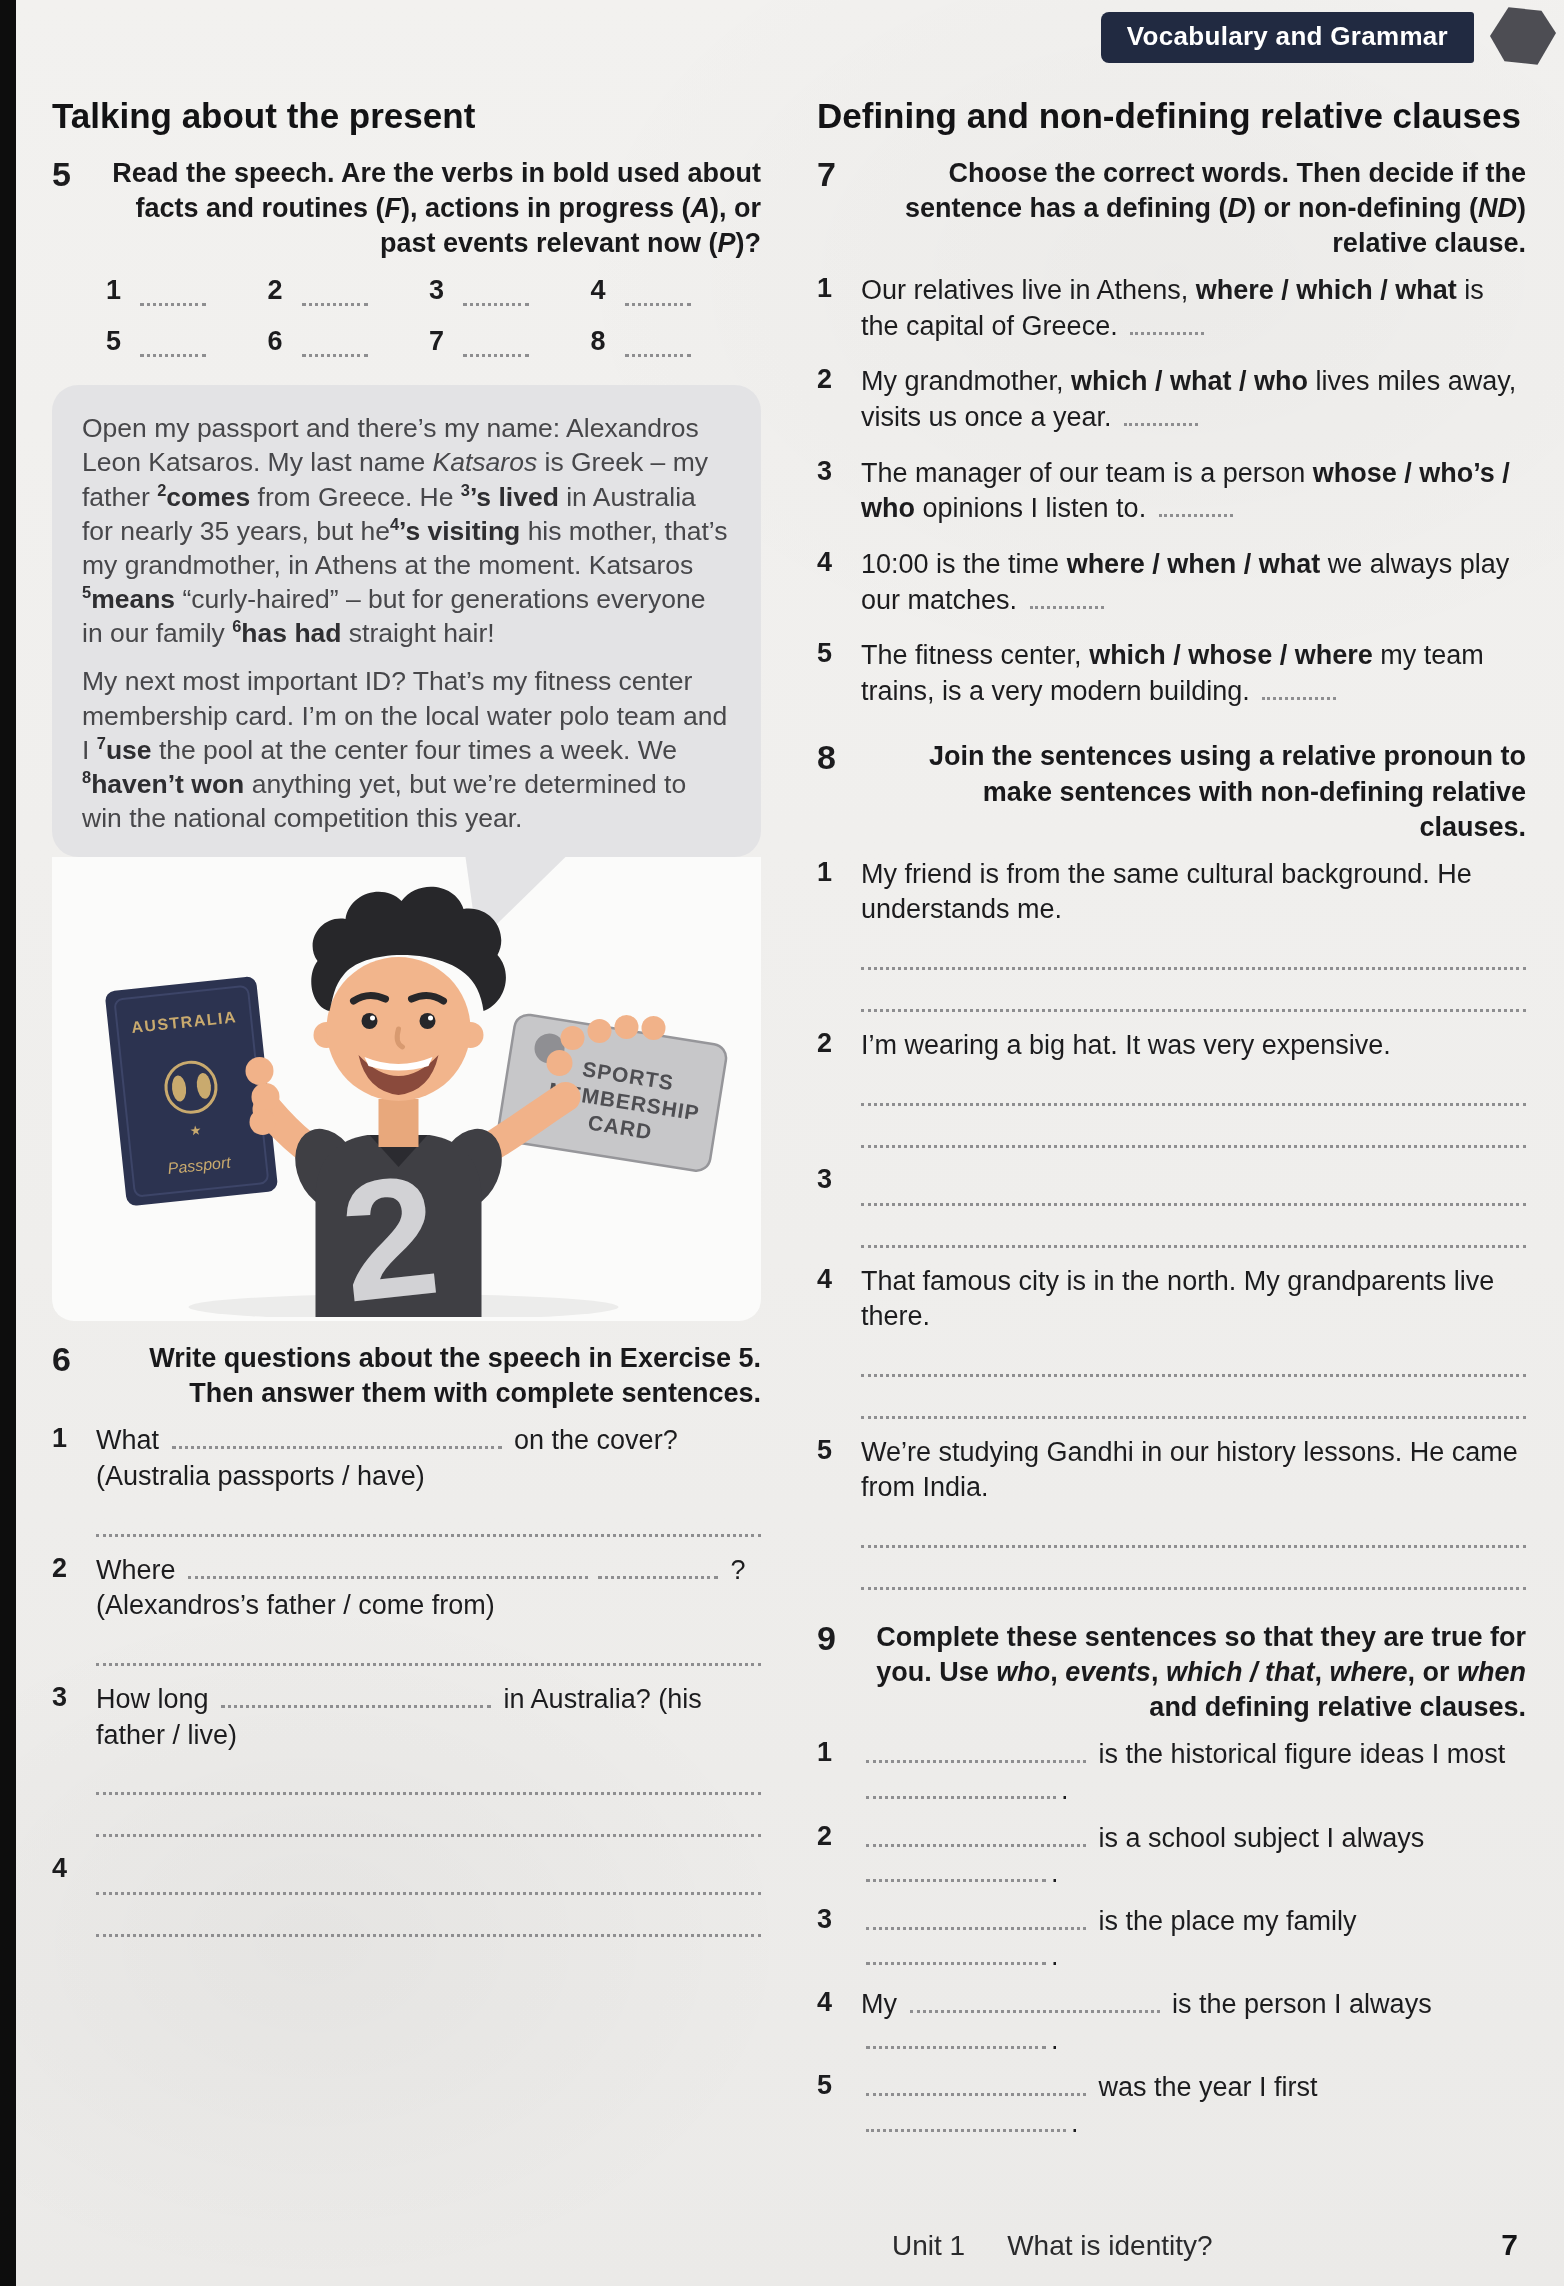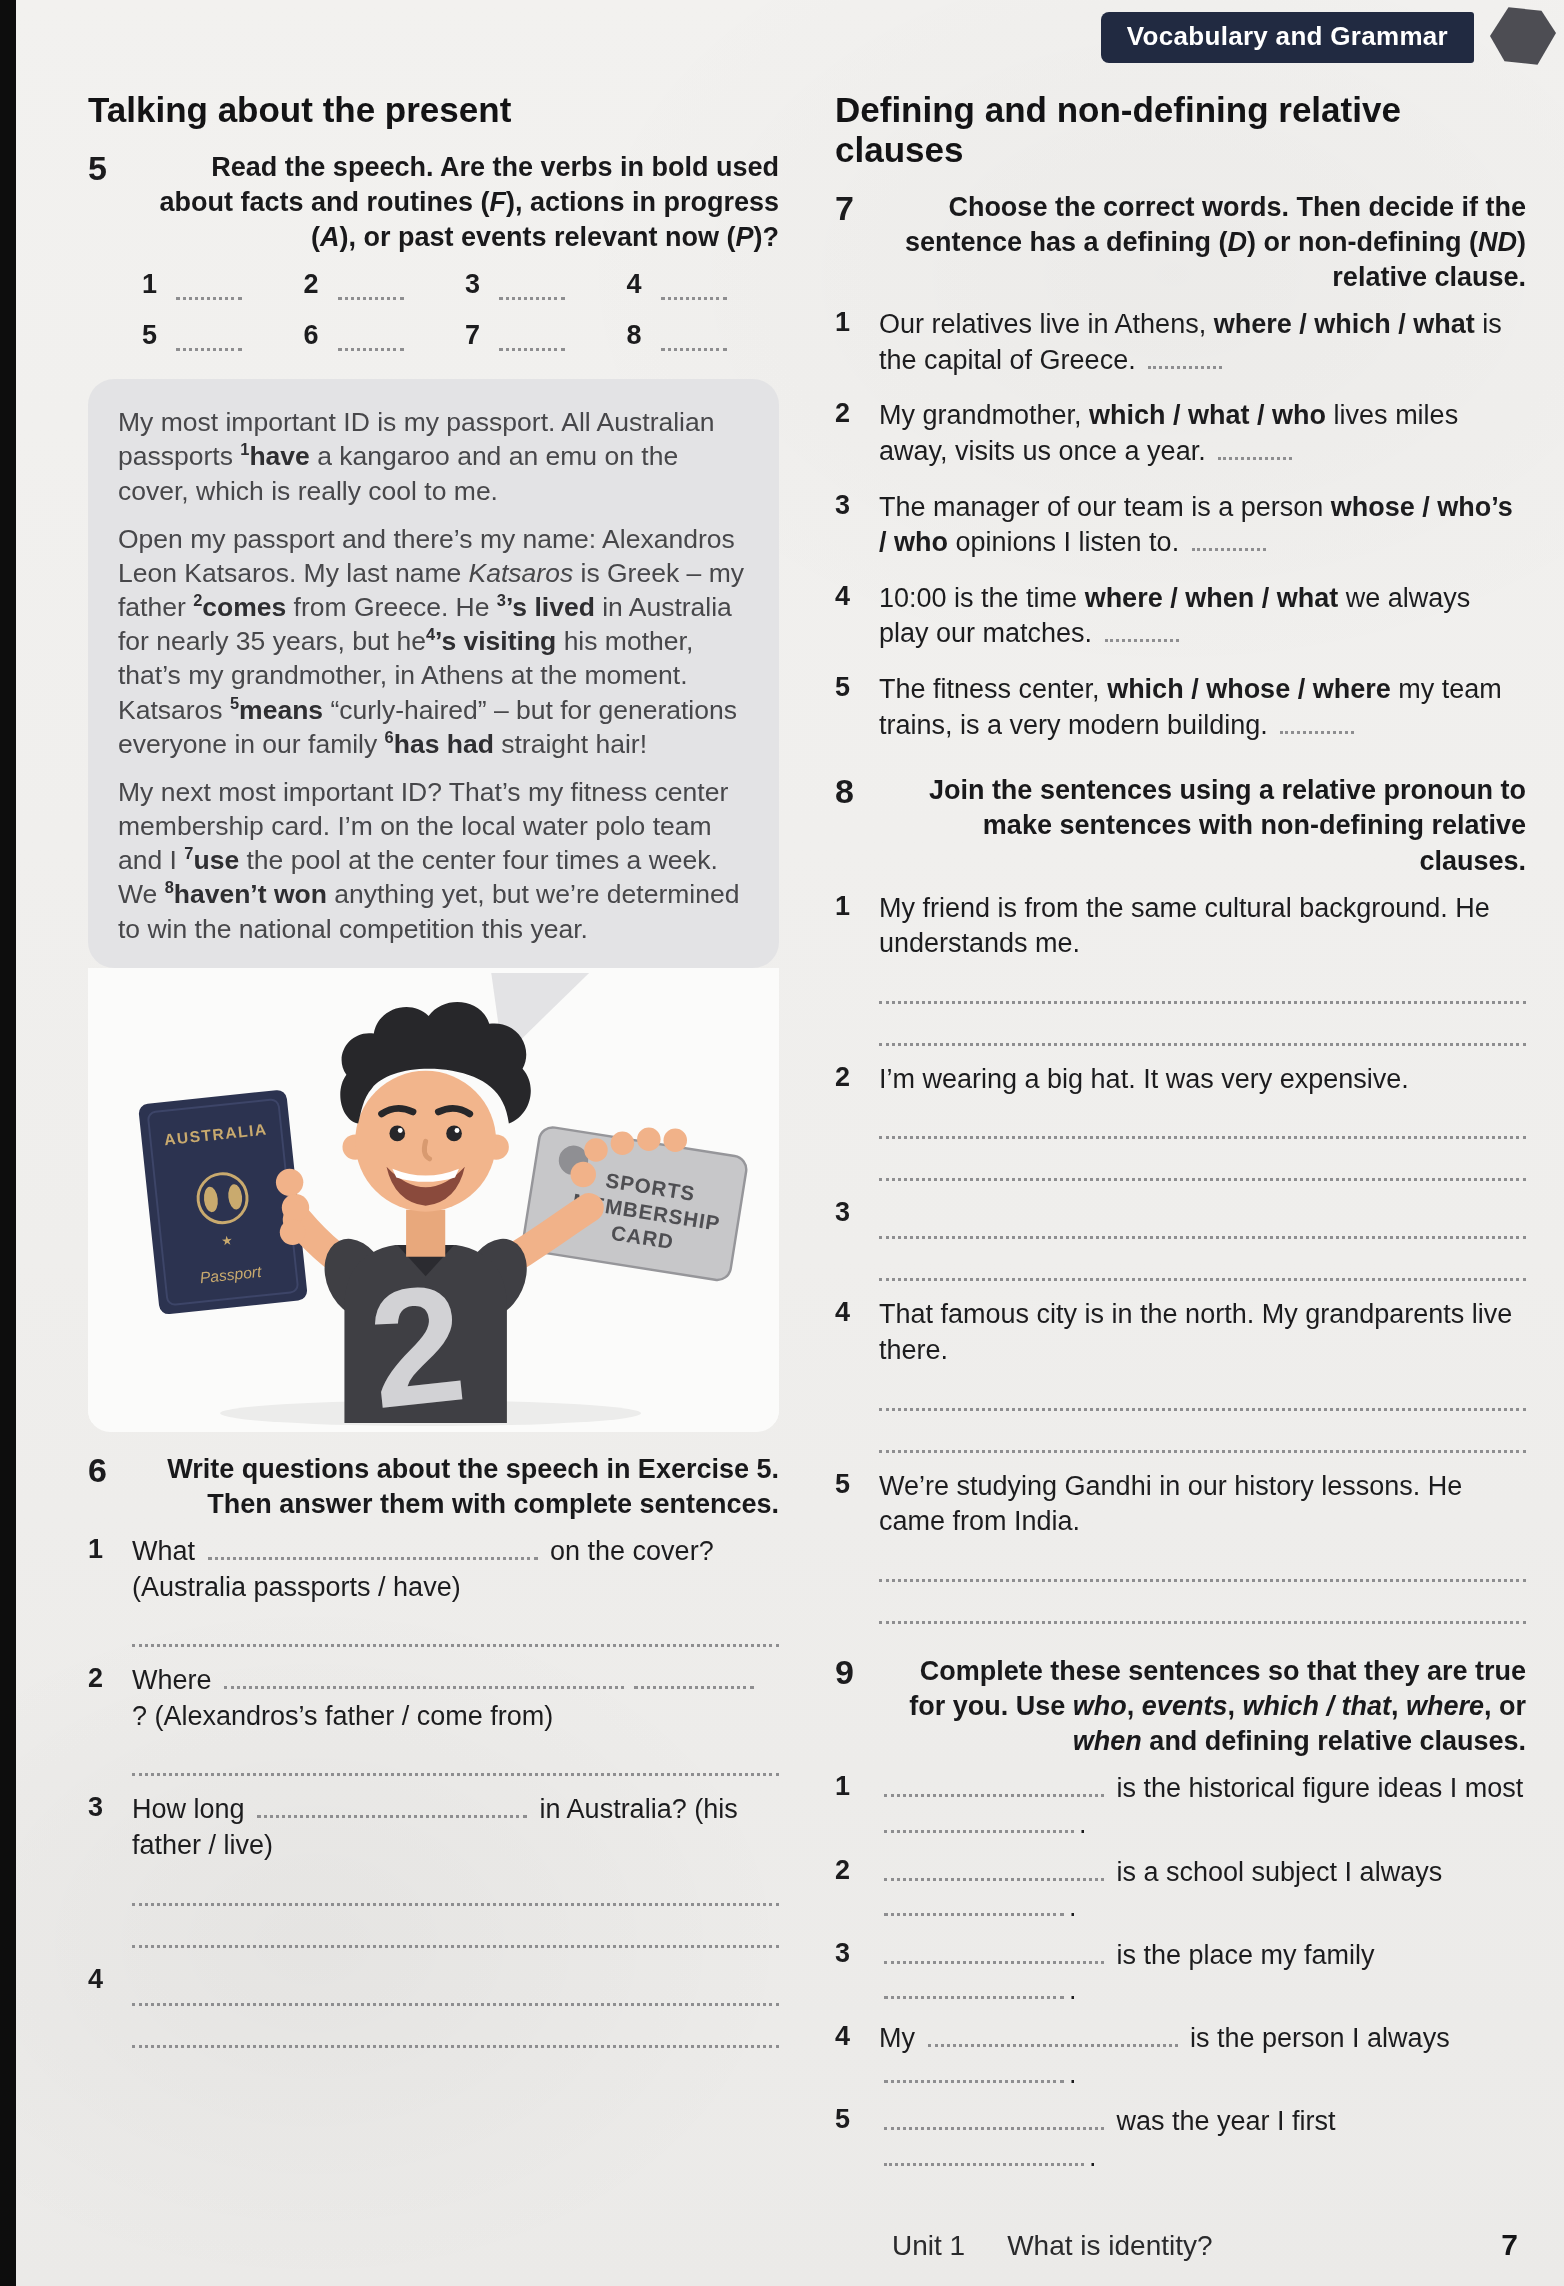--- a/index.html
+++ b/index.html
@@ -10,21 +10,21 @@
       radial-gradient(900px 600px at 75% 12%, rgba(0,0,0,0.025), transparent 70%),
       radial-gradient(700px 500px at 20% 85%, rgba(0,0,0,0.03), transparent 70%),
       linear-gradient(180deg,#f2f1ef 0%,#efeeec 55%,#ebeae8 100%);
     text-decoration: underline;
   }
   .edge-strip{ position:absolute; left:0; top:0; width:16px; height:100%; background:#0d0d0d; }
   .badge{ position:absolute; top:12px; right:90px; background:#212a41; color:#fff; font-weight:bold;
           font-size:26px; padding:9px 26px 11px; border-radius:8px 3px 3px 8px; letter-spacing:0.3px; }
   .hex{ position:absolute; top:6px; right:8px; width:66px; height:60px; background:#4d4d53;
         clip-path:polygon(28% 2%,78% 8%,100% 45%,72% 98%,22% 92%,0% 50%); }
-  .cols{ position:absolute; top:76px; left:52px; right:38px; display:flex; gap:56px;margin-left:36px; }
+  .cols{ position:absolute; top:82px; left:52px; right:38px; display:flex; gap:56px; }
   .col{ flex:1; min-width:0; }
   h1.h{ font-size:35px; font-weight:bold; color:#131315; line-height:1.14; margin:14px 0 20px; }
   .ex-head{ display:flex; gap:20px; margin-bottom:12px; }
   .ex-num{ font-size:34px; font-weight:bold; line-height:1.1; min-width:34px; }
   .instr{ font-weight:bold; font-size:27px; line-height:1.3; color:#19191b;text-align:right; }
   .i{ font-style:italic; }
   .b{ font-weight:bold; }
   .sup{ vertical-align:super; font-size:0.62em; }
   .blank{ display:inline-block; border-bottom:3px dotted #8e8e90; height:22px; vertical-align:baseline; margin:0 5px; }
   .num-grid{ display:grid; grid-template-columns:repeat(4,1fr); row-gap:20px; column-gap:26px;
@@ -101,21 +101,20 @@
               <span class="blank"></span>
             </span>
           <span class="pair">
               <span>8</span>
               <span class="blank"></span>
             </span>
         </div>
       </section>
 
       <div class="speech">
-        <p><span>My most important ID is my passport. All Australian passports </span><span class="b sup">1</span><span class="b">have</span><span> a kangaroo and an emu on the cover, which is really cool to me.</span></p>
         <p><span>Open my passport and there’s my name: Alexandros Leon Katsaros. My last name </span><span class="i">Katsaros</span><span> is Greek – my father </span><span class="b sup">2</span><span class="b">comes</span><span> from Greece. He </span><span class="b sup">3</span><span class="b">’s lived</span><span> in Australia for nearly 35 years, but he</span><span class="b sup">4</span><span class="b">’s visiting</span><span> his mother, that’s my grandmother, in Athens at the moment. Katsaros </span><span class="b sup">5</span><span class="b">means</span><span> “curly-haired” – but for generations everyone in our family </span><span class="b sup">6</span><span class="b">has had</span><span> straight hair!</span></p>
         <p><span>My next most important ID? That’s my fitness center membership card. I’m on the local water polo team and I </span><span class="b sup">7</span><span class="b">use</span><span> the pool at the center four times a week. We </span><span class="b sup">8</span><span class="b">haven’t won</span><span> anything yet, but we’re determined to win the national competition this year.</span></p>
       </div>
 
       <div class="illus">
         <svg viewBox="0 0 706 460" width="100%" height="460">
           <rect width="706" height="460" fill="#fbfbfa"></rect>
           <polygon points="412,0 512,0 424,86" fill="#e3e3e5"></polygon>
           <ellipse cx="350" cy="450" rx="215" ry="13" fill="rgba(0,0,0,0.06)"></ellipse>
 

